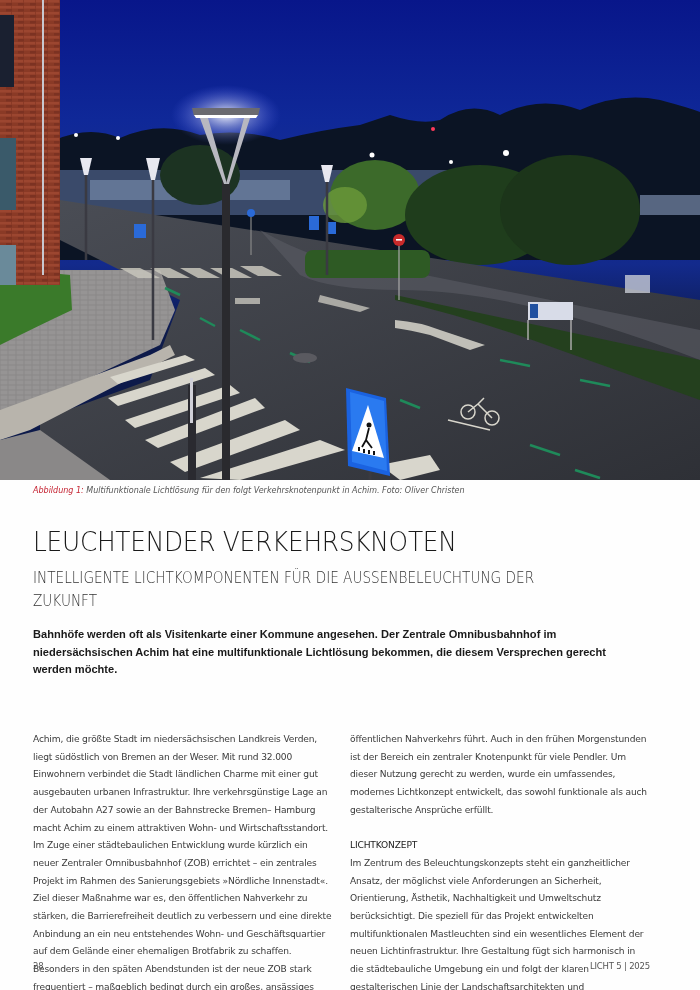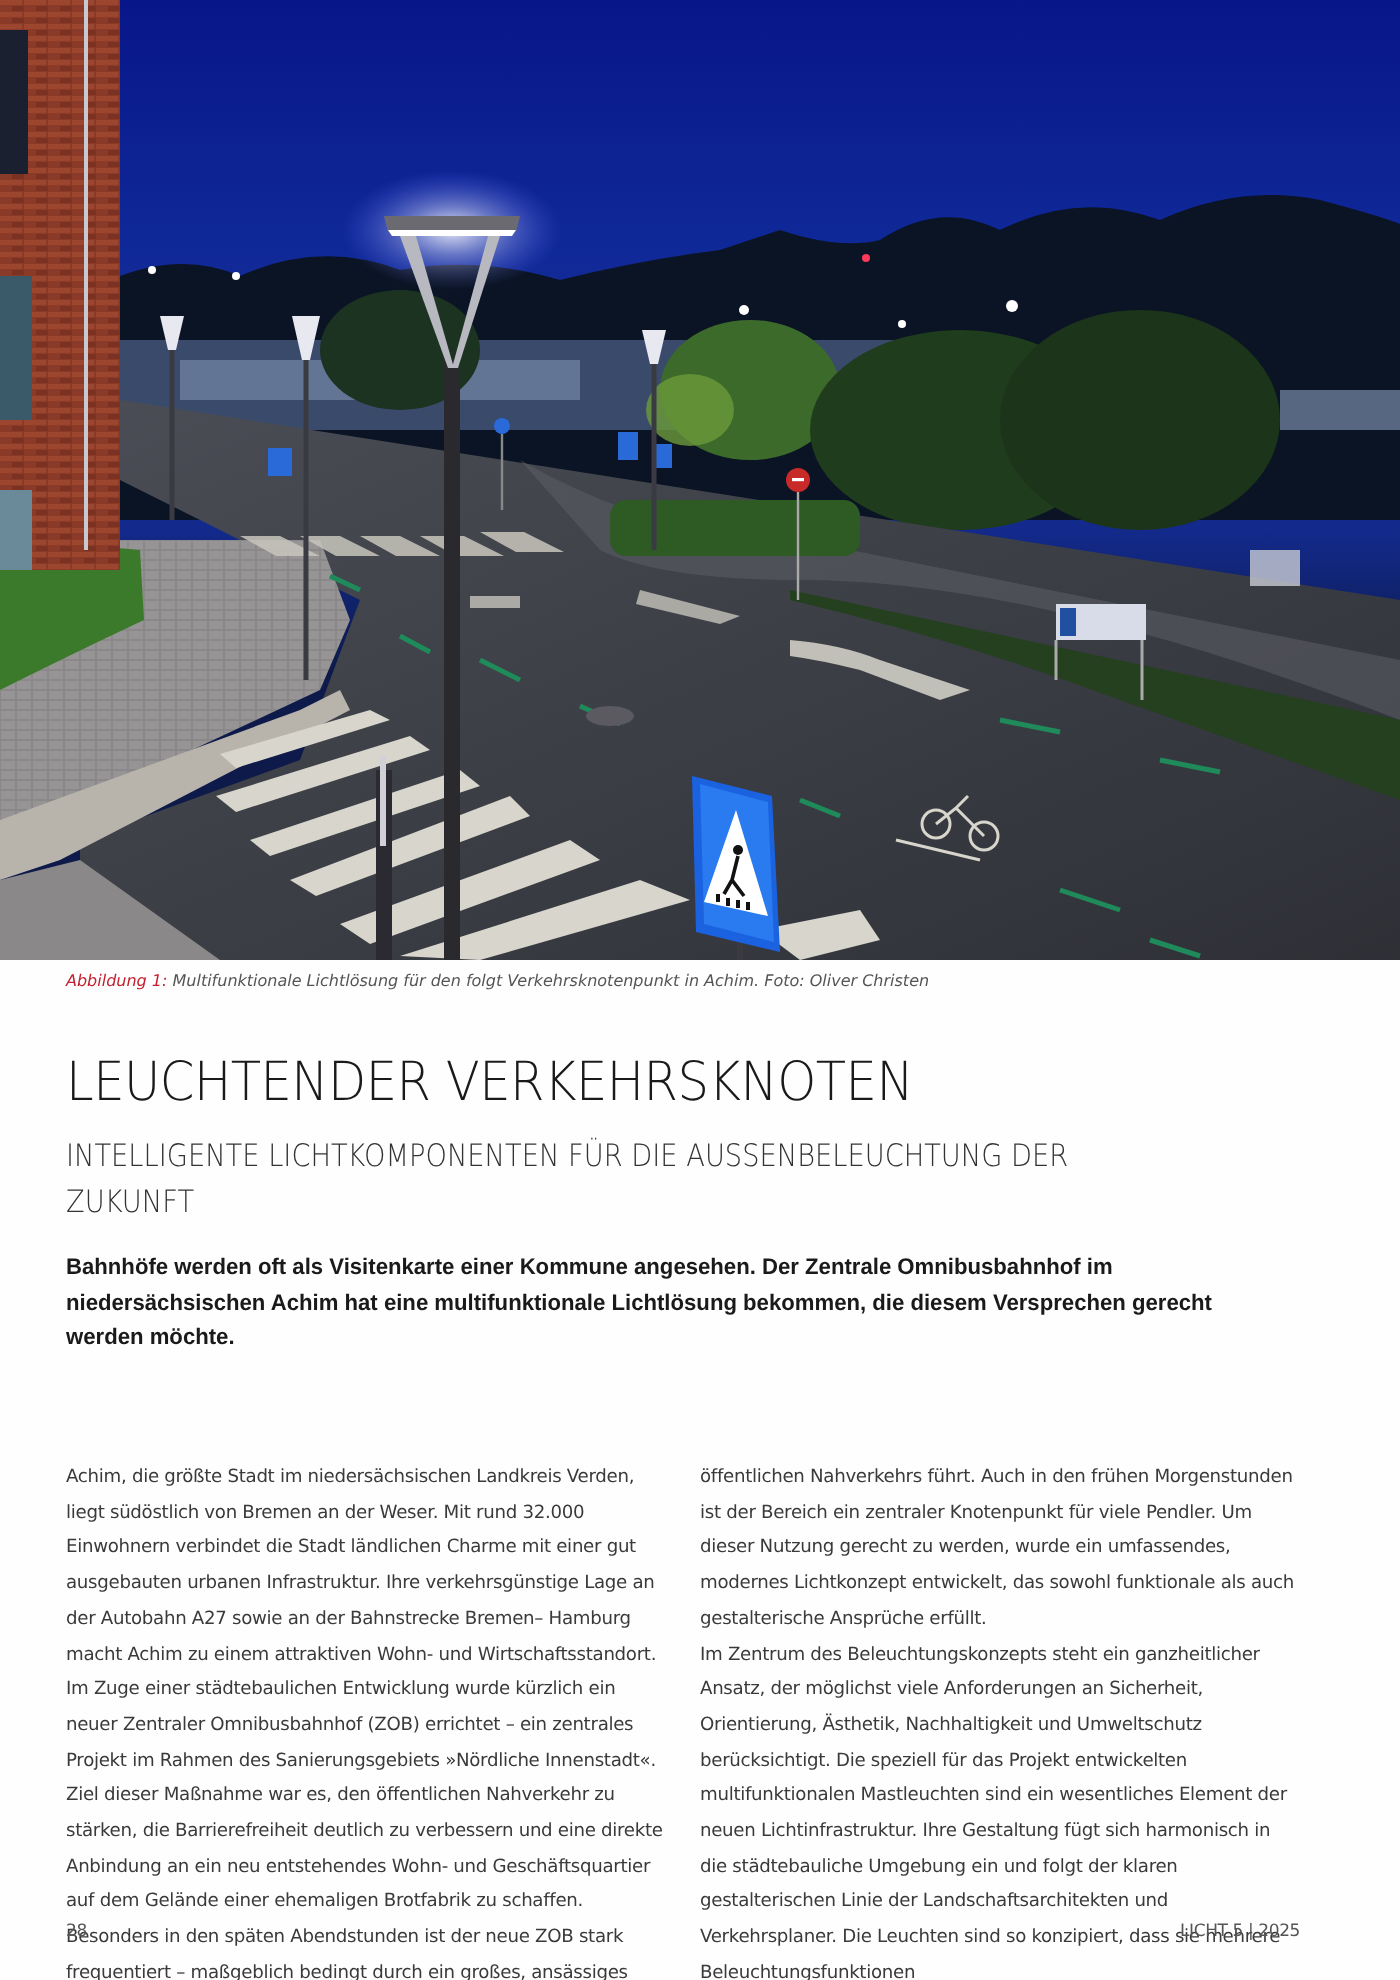--- a/index.html
+++ b/index.html
@@ -234,17 +234,18 @@
 <h1 class="title" style="margin:0;">LEUCHTENDER VERKEHRSKNOTEN</h1>
 <h2 class="subtitle" style="margin:0;">INTELLIGENTE LICHTKOMPONENTEN FÜR DIE AUSSENBELEUCHTUNG DER ZUKUNFT</h2>
 <p class="lead" style="margin:0;">Bahnhöfe werden oft als Visitenkarte einer Kommune angesehen. Der Zentrale Omnibusbahnhof im niedersächsischen Achim hat eine multifunktionale Lichtlösung bekommen, die diesem Versprechen gerecht werden möchte.</p>
 
 <div class="col col-left">
   <p>Achim, die größte Stadt im niedersächsischen Landkreis Verden, liegt südöstlich von Bremen an der Weser. Mit rund 32.000 Einwohnern verbindet die Stadt ländlichen Charme mit einer gut ausgebauten urbanen Infrastruktur. Ihre verkehrsgünstige Lage an der Autobahn A27 sowie an der Bahnstrecke Bremen– Hamburg macht Achim zu einem attraktiven Wohn- und Wirtschaftsstandort. Im Zuge einer städtebaulichen Entwicklung wurde kürzlich ein neuer Zentraler Omnibusbahnhof (ZOB) errichtet – ein zentrales Projekt im Rahmen des Sanierungsgebiets »Nördliche Innenstadt«. Ziel dieser Maßnahme war es, den öffentlichen Nahverkehr zu stärken, die Barrierefreiheit deutlich zu verbessern und eine direkte Anbindung an ein neu entstehendes Wohn- und Geschäftsquartier auf dem Gelände einer ehemaligen Brotfabrik zu schaffen. Besonders in den späten Abendstunden ist der neue ZOB stark frequentiert – maßgeblich bedingt durch ein großes, ansässiges Versandhaus, dessen Schichtbetrieb zu einer hohen Nutzung des</p>
 </div>
 
 <div class="col col-right">
   <p>öffentlichen Nahverkehrs führt. Auch in den frühen Morgenstunden ist der Bereich ein zentraler Knotenpunkt für viele Pendler. Um dieser Nutzung gerecht zu werden, wurde ein umfassendes, modernes Lichtkonzept entwickelt, das sowohl funktionale als auch gestalterische Ansprüche erfüllt.</p>
+  <p class="section-head">LICHTKONZEPT</p>
   <p>Im Zentrum des Beleuchtungskonzepts steht ein ganzheitlicher Ansatz, der möglichst viele Anforderungen an Sicherheit, Orientierung, Ästhetik, Nachhaltigkeit und Umweltschutz berücksichtigt. Die speziell für das Projekt entwickelten multifunktionalen Mastleuchten sind ein wesentliches Element der neuen Lichtinfrastruktur. Ihre Gestaltung fügt sich harmonisch in die städtebauliche Umgebung ein und folgt der klaren gestalterischen Linie der Landschaftsarchitekten und Verkehrsplaner. Die Leuchten sind so konzipiert, dass sie mehrere Beleuchtungsfunktionen</p>
 </div>
 
 <div class="footer footer-left">28</div>
 <div class="footer footer-right">LICHT 5 | 2025</div>
 
 </body></html>

